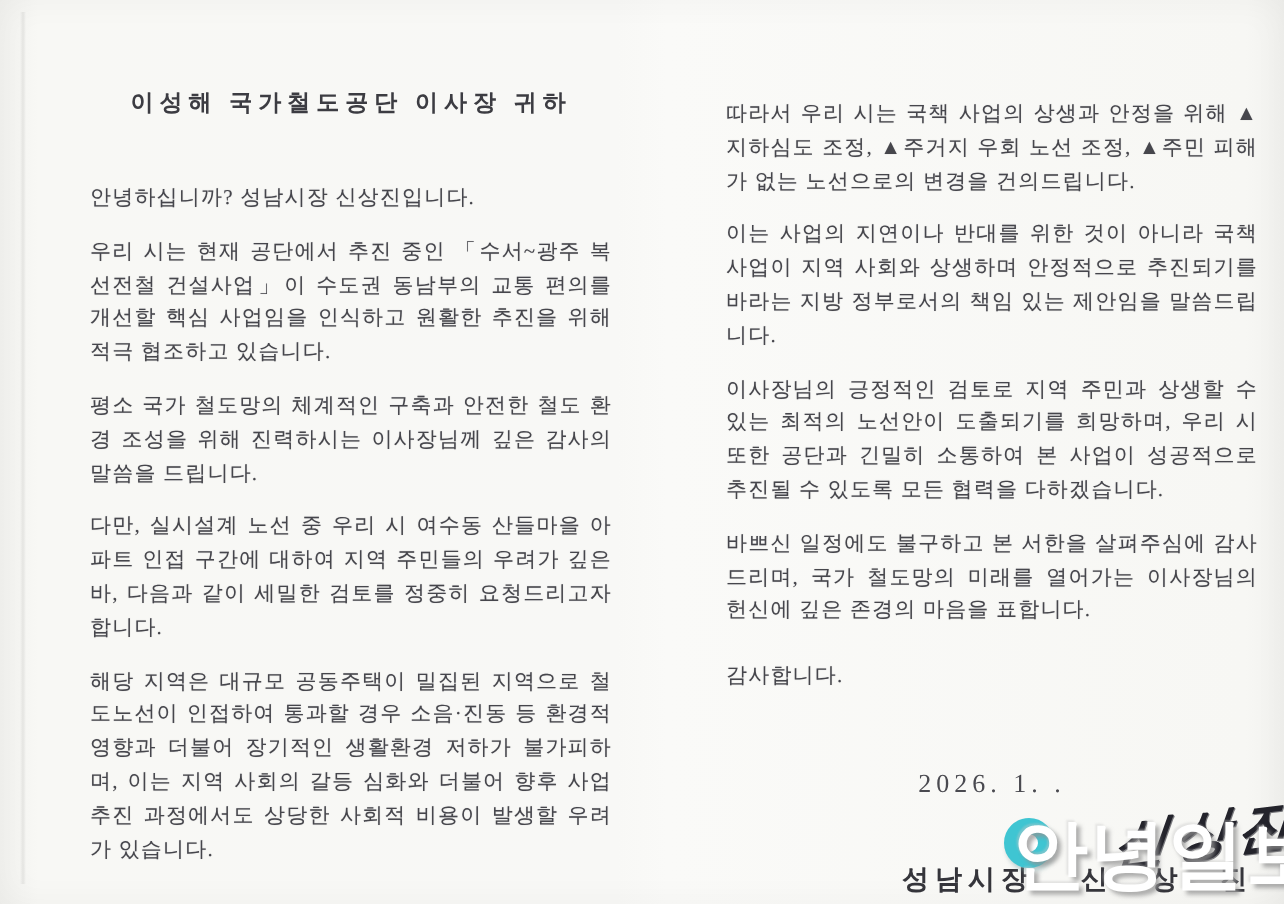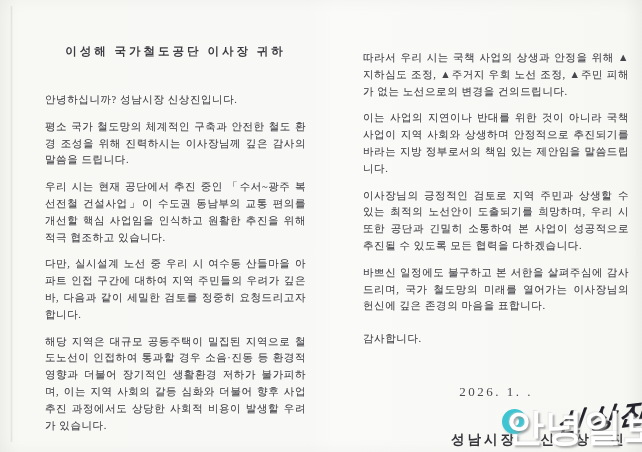--- a/index.html
+++ b/index.html
@@ -120,22 +120,22 @@
 <div class="scan">
   <div class="page-edge"></div>
 
   <div class="page page-left">
     <div class="inner-left">
       <div class="title-block">
       </div>
       <div class="recipient">이성해 국가철도공단 이사장 귀하</div>
 
       <p class="para greeting">안녕하십니까? 성남시장 신상진입니다.</p>
+      <p class="para">우리 시는 현재 공단에서 추진 중인 「수서~광주 복선전철 건설사업」이 수도권 동남부의 교통 편의를 개선할 핵심 사업임을 인식하고 원활한 추진을 위해 적극 협조하고 있습니다.</p>
       <p class="para">평소 국가 철도망의 체계적인 구축과 안전한 철도 환경 조성을 위해 진력하시는 이사장님께 깊은 감사의 말씀을 드립니다.</p>
-      <p class="para">우리 시는 현재 공단에서 추진 중인 「수서~광주 복선전철 건설사업」이 수도권 동남부의 교통 편의를 개선할 핵심 사업임을 인식하고 원활한 추진을 위해 적극 협조하고 있습니다.</p>
       <p class="para">다만, 실시설계 노선 중 우리 시 여수동 산들마을 아파트 인접 구간에 대하여 지역 주민들의 우려가 깊은 바, 다음과 같이 세밀한 검토를 정중히 요청드리고자 합니다.</p>
       <p class="para">해당 지역은 대규모 공동주택이 밀집된 지역으로 철도노선이 인접하여 통과할 경우 소음·진동 등 환경적 영향과 더불어 장기적인 생활환경 저하가 불가피하며, 이는 지역 사회의 갈등 심화와 더불어 향후 사업 추진 과정에서도 상당한 사회적 비용이 발생할 우려가 있습니다.</p>
     </div>
   </div>
 
   <div class="page page-right">
     <div class="inner-right">
       <p class="para first-right">따라서 우리 시는 국책 사업의 상생과 안정을 위해 ▲지하심도 조정, ▲주거지 우회 노선 조정, ▲주민 피해가 없는 노선으로의 변경을 건의드립니다.</p>
       <p class="para">이는 사업의 지연이나 반대를 위한 것이 아니라 국책사업이 지역 사회와 상생하며 안정적으로 추진되기를 바라는 지방 정부로서의 책임 있는 제안임을 말씀드립니다.</p>
       <p class="para">이사장님의 긍정적인 검토로 지역 주민과 상생할 수 있는 최적의 노선안이 도출되기를 희망하며, 우리 시 또한 공단과 긴밀히 소통하여 본 사업이 성공적으로 추진될 수 있도록 모든 협력을 다하겠습니다.</p>

